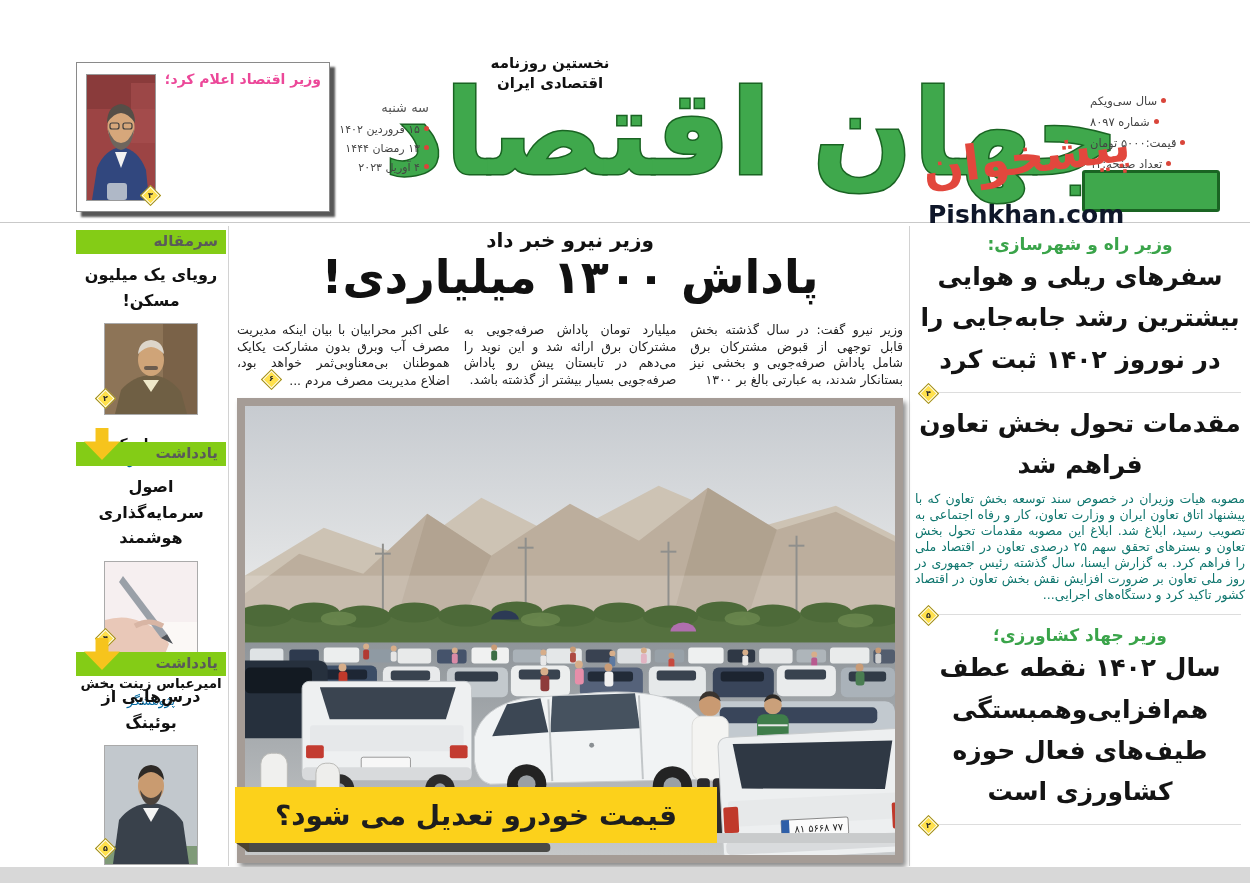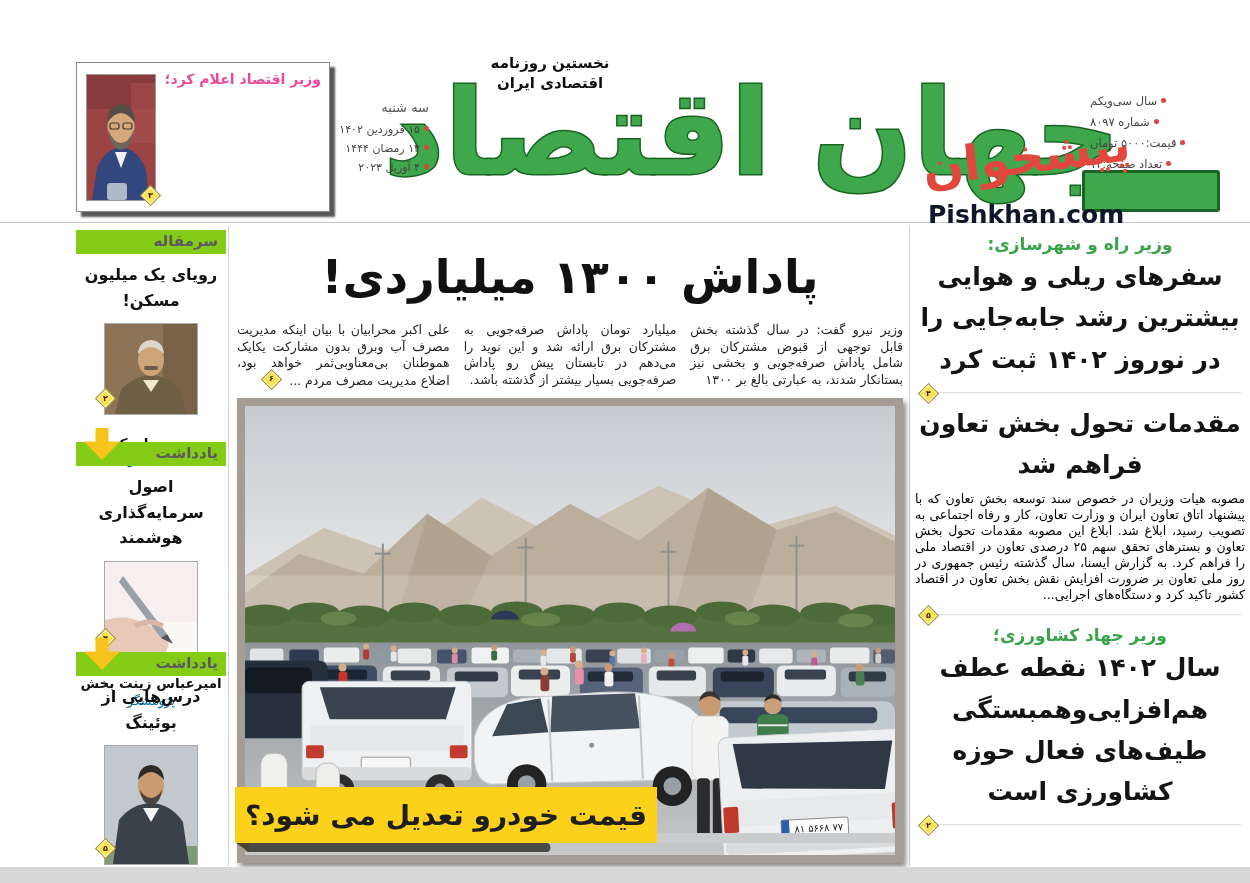--- a/index.html
+++ b/index.html
@@ -49,31 +49,31 @@
                font-weight:bold;font-size:20px;color:#111;}
   .lead-headline{position:absolute;left:235px;top:250px;width:670px;text-align:center;
                font-weight:bold;font-size:46px;color:#111;}
   .lead-cols{position:absolute;left:237px;top:322px;width:666px;height:72px;display:flex;
              gap:14px;overflow:hidden;}
   .lead-col{flex:1;font-size:12.5px;line-height:1.32;color:#222;text-align:justify;}
   
   .photo-frame{position:absolute;left:237px;top:398px;width:650px;height:449px;
                border:8px solid #a59c96;box-shadow:3px 4px 5px rgba(0,0,0,.45);background:#cfd2d4;}
   .photo-frame svg{display:block;width:100%;height:100%;}
-  .caption{position:absolute;left:-10px;bottom:12px;width:422px;height:56px;background:#fcd11b;
+  .caption{position:absolute;left:-10px;bottom:12px;width:482px;height:56px;background:#fcd11b;
            z-index:5;display:flex;align-items:center;justify-content:center;}
   .caption-text{font-weight:bold;font-size:28px;color:#1e1e1e;}
   .caption::after{content:'';position:absolute;left:1px;bottom:-9px;width:0;height:0;
            border-top:9px solid #4b4332;border-left:13px solid transparent;}
   
   .rrail{position:absolute;left:915px;top:230px;width:330px;}
   .r-sec{margin-bottom:8px;}
   .r-kicker{color:#3aa44a;font-weight:bold;font-size:17px;text-align:center;margin:4px 0 2px;}
   .r-headline{color:#141414;font-weight:bold;font-size:25px;line-height:1.65;text-align:center;}
-  .r-body{font-size:12.5px;line-height:1.27;color:#000000;text-align:justify;margin-top:6px;}
+  .r-body{font-size:12.5px;line-height:1.27;color:#0f766e;text-align:justify;margin-top:6px;}
   .r-rule{margin:12px 4px 10px;}
   
   .sbar{position:absolute;left:76px;top:230px;width:150px;}
   .s-sec{position:absolute;left:0;width:150px;}
   .s-title{font-weight:bold;font-size:16px;color:#111;text-align:center;line-height:1.6;margin-top:8px;}
   .s-photo{position:relative;width:92px;margin:10px auto 4px;border:1px solid #aaa;overflow:visible;}
   .s-photo svg{display:block;}
   .s-photo .diamond{position:absolute;left:-7px;bottom:8px;}
   .s-name{font-weight:bold;font-size:13.5px;text-align:center;color:#111;margin-top:20px;}
   .s-role{font-size:12.5px;text-align:center;color:#0369a1;margin-top:2px;}
@@ -133,20 +133,21 @@
     <div class="dl"><span class="dot"></span><span>تعداد صفحه:۱۲</span></div>
   </div>
 
   <div class="wm-fa">پیشخوان</div>
   <div class="wm-en">Pishkhan.com</div>
 
   <div class="toprule"></div>
   <div class="vline" style="left:228px;"></div>
   <div class="vline" style="left:909px;"></div>
 
+  <div class="lead-kicker rtl">وزیر نیرو خبر داد</div>
   <div class="lead-headline rtl">پاداش ۱۳۰۰ میلیاردی!</div>
   <div class="lead-cols rtl">
     <div class="lead-col">وزیر نیرو گفت: در سال گذشته بخش قابل توجهی از قبوض مشترکان برق شامل پاداش صرفه‌جویی و بخشی نیز بستانکار شدند، به عبارتی بالغ بر ۱۳۰۰</div>
     <div class="lead-col">میلیارد تومان پاداش صرفه‌جویی به مشترکان برق ارائه شد و این نوید را می‌دهم در تابستان پیش رو پاداش صرفه‌جویی بسیار بیشتر از گذشته باشد.</div>
     <div class="lead-col"><span>علی اکبر محرابیان با بیان اینکه مدیریت مصرف آب وبرق بدون مشارکت یکایک هموطنان بی‌معناوبی‌ثمر خواهد بود، اضلاع مدیریت مصرف مردم ...</span>
       <span class="diamond" style="vertical-align:-2px;margin:0 6px;"><span>۶</span></span>
     </div>
   </div>
 
   <div class="photo-frame">

